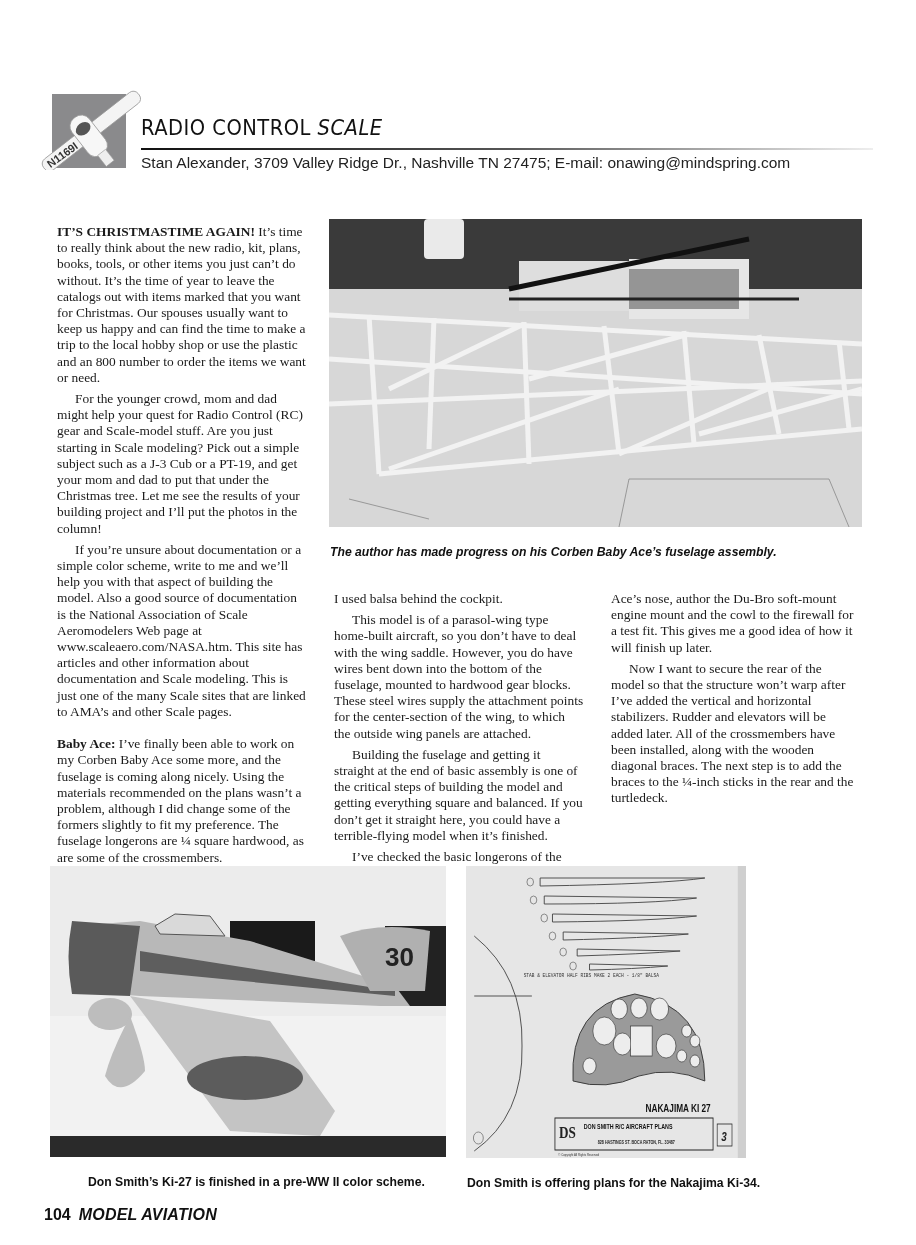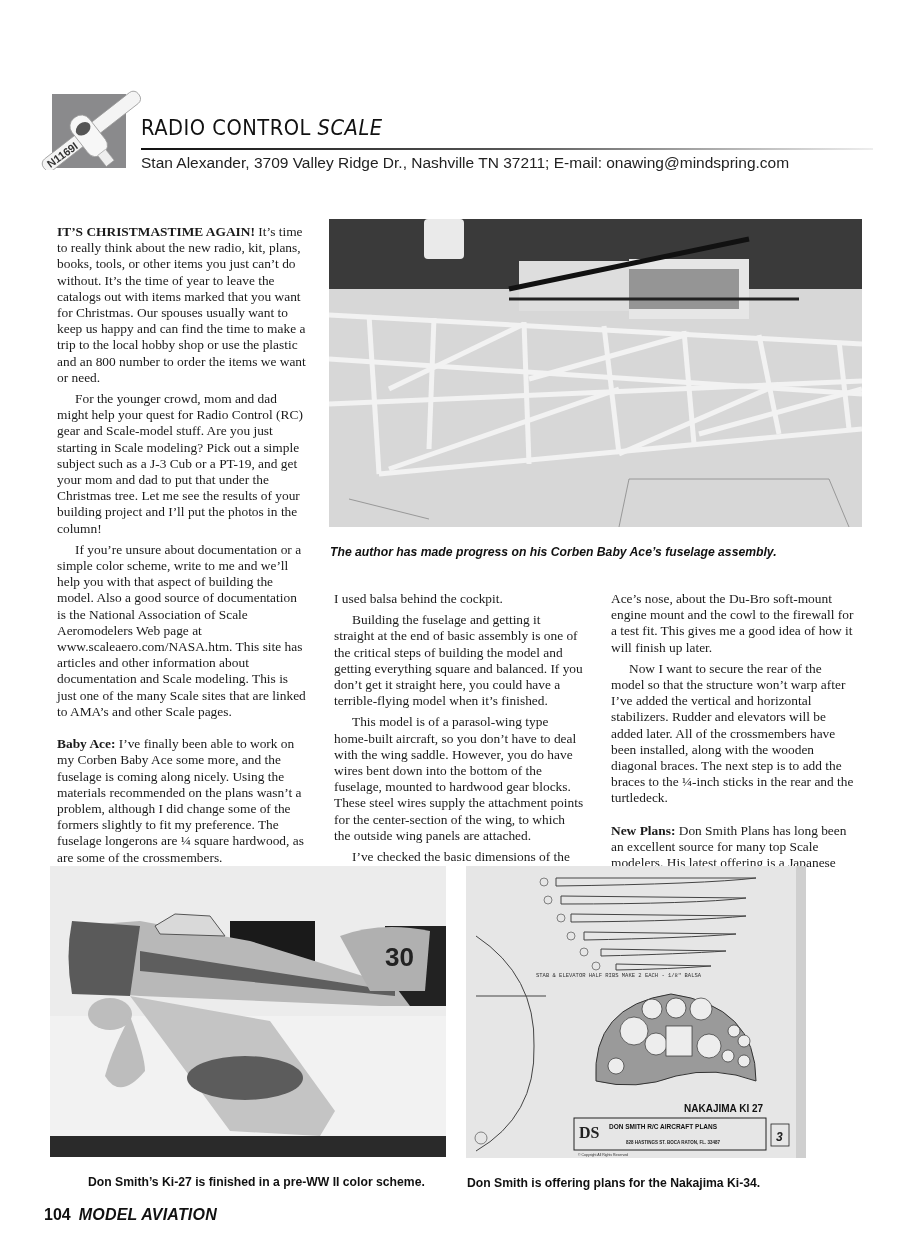--- a/index.html
+++ b/index.html
@@ -21,21 +21,21 @@
   .col b { font-weight:bold; }
   .col1 { left:52px; top:219px; width:262px; }
   .col2 { left:329px; top:586px; width:260px; }
   .col3 { left:606px; top:586px; width:256px; }
 
   
   .photo { position:absolute; overflow:hidden; }
   .photo svg { display:block; width:100%; height:100%; }
   .photo-top { left:329px; top:219px; width:533px; height:308px; background:#bdbdbd; }
   .photo-left { left:50px; top:866px; width:396px; height:291px; background:#22c55e; }
-  .photo-right { left:466px; top:866px; width:340px; height:292px; background:#737373; }
+  .photo-right { left:466px; top:866px; width:280px; height:292px; background:#737373; }
 
   .caption { position:absolute; font-family:"Liberation Sans", sans-serif; font-weight:bold; font-size:12.2px; color:#111; white-space:nowrap; }
   .cap-top { left:330px; top:545px;font-style:italic; }
   .cap-left { left:52px; top:1175px;margin-left:36px; }
   .cap-right { left:467px; top:1176px; }
 
   .folio { position:absolute; left:44px; top:1206px; font-family:"Liberation Sans", sans-serif; font-size:16px; color:#111; font-weight:bold; }
   .folio .num { margin-right:8px; }
   .folio .mag { font-style:italic; font-size:16px; letter-spacing:0.2px; text-transform:uppercase; }
 </style>
@@ -49,21 +49,21 @@
       <rect x="2" y="40" width="120" height="14" rx="6" fill="#f4f4f4" stroke="#999" stroke-width="0.8"></rect>
       <rect x="46" y="26" width="22" height="46" rx="10" fill="#f7f7f7" stroke="#999" stroke-width="0.8"></rect>
       <ellipse cx="57" cy="40" rx="8" ry="6" fill="#555"></ellipse>
       <rect x="52" y="70" width="10" height="14" fill="#eee" stroke="#999" stroke-width="0.6"></rect>
     </g>
     <text x="14" y="76" transform="rotate(-36 30 70)" font-family="Liberation Sans, sans-serif" font-size="11" font-weight="bold" fill="#333">N1169I</text>
   </svg>
 </div>
 <div class="col-title"><span>RADIO CONTROL </span><em>SCALE</em></div>
 <div class="title-rule"></div>
-<div class="byline">Stan Alexander, 3709 Valley Ridge Dr., Nashville TN 37211; E-mail: onawing@mindspring.com</div>
+<div class="byline">Stan Alexander, 3709 Valley Ridge Dr., Nashville TN 27475; E-mail: onawing@mindspring.com</div>
 
 <div class="col col1">
   <p><b>IT’S CHRISTMASTIME AGAIN!</b><span> It’s time to really think about the new radio, kit, plans, books, tools, or other items you just can’t do without. It’s the time of year to leave the catalogs out with items marked that you want for Christmas. Our spouses usually want to keep us happy and can find the time to make a trip to the local hobby shop or use the plastic and an 800 number to order the items we want or need.</span></p>
   <p class="indent">For the younger crowd, mom and dad might help your quest for Radio Control (RC) gear and Scale-model stuff. Are you just starting in Scale modeling? Pick out a simple subject such as a J-3 Cub or a PT-19, and get your mom and dad to put that under the Christmas tree. Let me see the results of your building project and I’ll put the photos in the column!</p>
   <p class="indent">If you’re unsure about documentation or a simple color scheme, write to me and we’ll help you with that aspect of building the model. Also a good source of documentation is the National Association of Scale Aeromodelers Web page at www.scaleaero.com/NASA.htm. This site has articles and other information about documentation and Scale modeling. This is just one of the many Scale sites that are linked to AMA’s and other Scale pages.</p>
   <p class="gap"><b>Baby Ace:</b><span> I’ve finally been able to work on my Corben Baby Ace some more, and the fuselage is coming along nicely. Using the materials recommended on the plans wasn’t a problem, although I did change some of the formers slightly to fit my preference. The fuselage longerons are ¼ square hardwood, as are some of the crossmembers.</span></p>
 </div>
 
 <div class="photo photo-top">
   <svg viewBox="0 0 533 308" preserveAspectRatio="none">
@@ -100,29 +100,28 @@
       <line x1="300" y1="260" x2="500" y2="260"></line>
       <line x1="300" y1="260" x2="290" y2="308"></line>
       <line x1="500" y1="260" x2="520" y2="308"></line>
     </g>
   </svg>
 </div>
 <div class="caption cap-top">The author has made progress on his Corben Baby Ace’s fuselage assembly.</div>
 
 <div class="col col2">
   <p>I used balsa behind the cockpit.</p>
+  <p class="indent">This model is of a parasol-wing type home-built aircraft, so you don’t have to deal with the wing saddle. However, you do have wires bent down into the bottom of the fuselage, mounted to hardwood gear blocks. These steel wires supply the attachment points for the center-section of the wing, to which the outside wing panels are attached.</p>
   <p class="indent">Building the fuselage and getting it straight at the end of basic assembly is one of the critical steps of building the model and getting everything square and balanced. If you don’t get it straight here, you could have a terrible-flying model when it’s finished.</p>
-  <p class="indent">This model is of a parasol-wing type home-built aircraft, so you don’t have to deal with the wing saddle. However, you do have wires bent down into the bottom of the fuselage, mounted to hardwood gear blocks. These steel wires supply the attachment points for the center-section of the wing, to which the outside wing panels are attached.</p>
-  <p class="indent">I’ve checked the basic dimensions of the</p>
+  <p class="indent">I’ve checked the basic longerons of the</p>
 </div>
 
 <div class="col col3">
-  <p>Ace’s nose, about the Du-Bro soft-mount engine mount and the cowl to the firewall for a test fit. This gives me a good idea of how it will finish up later.</p>
+  <p>Ace’s nose, author the Du-Bro soft-mount engine mount and the cowl to the firewall for a test fit. This gives me a good idea of how it will finish up later.</p>
   <p class="indent">Now I want to secure the rear of the model so that the structure won’t warp after I’ve added the vertical and horizontal stabilizers. Rudder and elevators will be added later. All of the crossmembers have been installed, along with the wooden diagonal braces. The next step is to add the braces to the ¼-inch sticks in the rear and the turtledeck.</p>
-  <p class="gap"><b>New Plans:</b><span> Don Smith Plans has long been an excellent source for many top Scale modelers. His latest offering is a Japanese</span></p>
 </div>
 
 <div class="photo photo-left">
   <svg viewBox="0 0 396 291" preserveAspectRatio="none">
     <rect width="396" height="291" fill="#ececec"></rect>
     <rect x="0" y="150" width="396" height="141" fill="#f2f2f2"></rect>
     <rect x="0" y="270" width="396" height="21" fill="#2a2a2a"></rect>
     <rect x="180" y="55" width="85" height="40" fill="#1a1a1a"></rect>
     <rect x="335" y="60" width="61" height="80" fill="#222"></rect>
 

